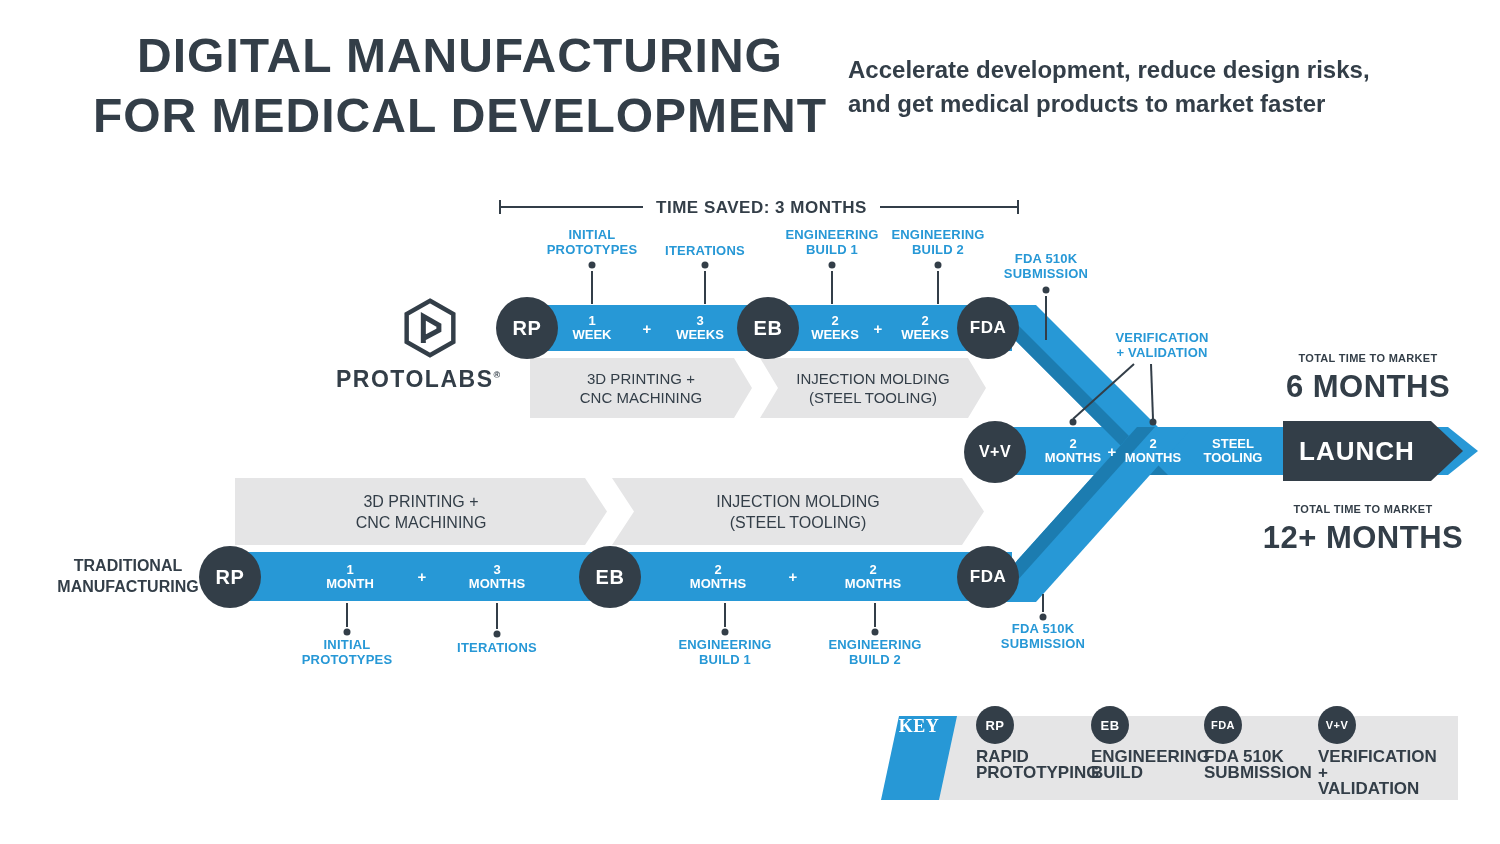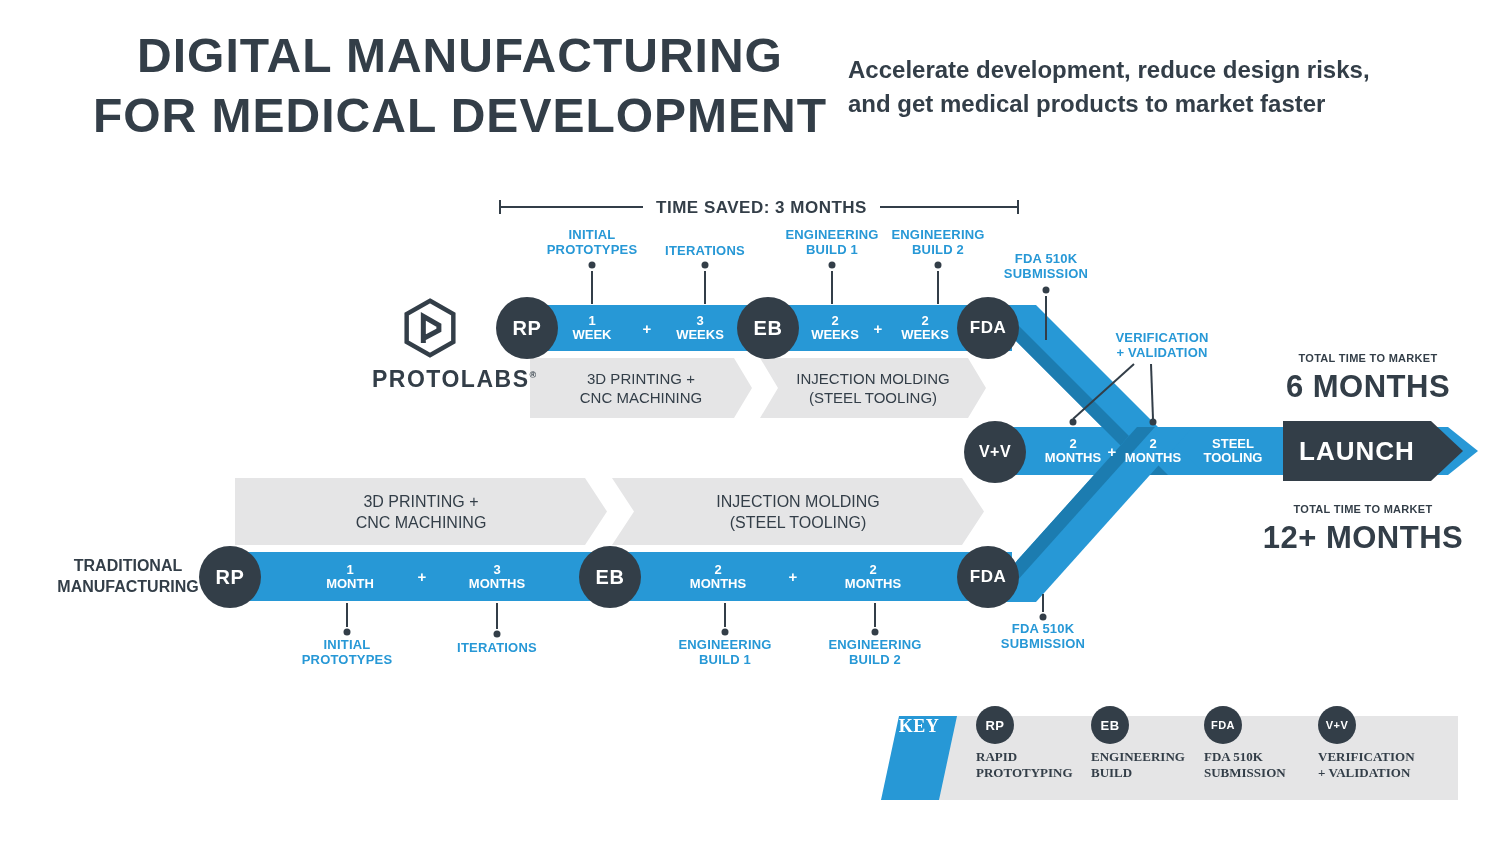--- a/index.html
+++ b/index.html
@@ -14,21 +14,21 @@
   .seg{display:flex;flex-direction:column;align-items:center;justify-content:center;
        color:#fff;font-weight:bold;font-size:13px;line-height:14px;text-align:center;}
   .plus{display:flex;align-items:center;justify-content:center;color:#fff;font-weight:bold;font-size:15px;}
   .graybox{background:var(--gray,#e5e5e6);display:flex;flex-direction:column;align-items:center;
            justify-content:center;text-align:center;color:var(--navy,#333e48);}
   .callout{color:var(--blue,#2798d6);font-weight:bold;font-size:13px;line-height:15px;
            text-align:center;letter-spacing:.2px;}
   .bold{font-weight:normal;}
   .total-label{font-weight:bold;font-size:11px;letter-spacing:.3px;text-align:center;}
   .total-value{font-weight:bold;font-size:31px;letter-spacing:.5px;text-align:center;}
-  .keylabel{font-weight:bold;font-size:13px;line-height:16px;color:var(--navy,#333e48);font-family:Liberation Serif, serif;}
+  .keylabel{font-weight:bold;font-size:17px;line-height:16px;color:var(--navy,#333e48);}
 </style>
 </head>
 <body>
 
 <div class="stage">
 
   <div class="abs graybox" style="left:530px;top:358px;width:222px;height:60px;font-size:15px;line-height:19px;
               clip-path:polygon(0 0,calc(100% - 18px) 0,100% 50%,calc(100% - 18px) 100%,0 100%);">
     <div class="bold">3D PRINTING +</div>
     <div class="bold">CNC MACHINING</div>
@@ -175,21 +175,21 @@
     <div>Accelerate development, reduce design risks,</div>
     <div>and get medical products to market faster</div>
   </div>
 
   <div class="abs" style="left:645px;top:198px;width:233px;text-align:center;font-weight:bold;font-size:17px;letter-spacing:.5px;">TIME SAVED: 3 MONTHS</div>
 
   <svg class="abs" style="left:402px;top:298px;color:var(--navy,#333e48);" width="56" height="60" viewBox="0 0 100 108">
     <polygon points="50,5 92,29 92,79 50,103 8,79 8,29" fill="none" stroke="currentColor" stroke-width="8"></polygon>
     <path d="M38 81 L38 33 L66 49 L66 58 L38 73" fill="none" stroke="currentColor" stroke-width="9"></path>
   </svg>
-  <div class="abs" style="left:372px;top:366px;width:160px;text-align:center;font-weight:bold;font-size:23px;letter-spacing:1.5px;">
+  <div class="abs" style="left:336px;top:366px;width:160px;text-align:center;font-weight:bold;font-size:23px;letter-spacing:1.5px;">
     <span>PROTOLABS</span><span style="font-size:9px;vertical-align:super;">®</span>
   </div>
 
   <div class="abs callout" style="left:542px;top:227px;width:100px;">
     <div>INITIAL</div>
     <div>PROTOTYPES</div>
   </div>
   <div class="abs callout" style="left:650px;top:243px;width:110px;">ITERATIONS</div>
   <div class="abs callout" style="left:782px;top:227px;width:100px;">
     <div>ENGINEERING</div>

